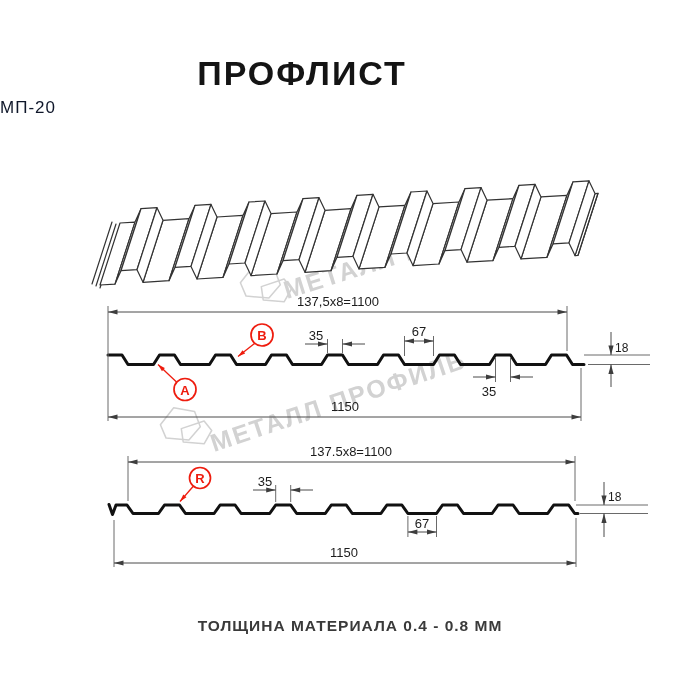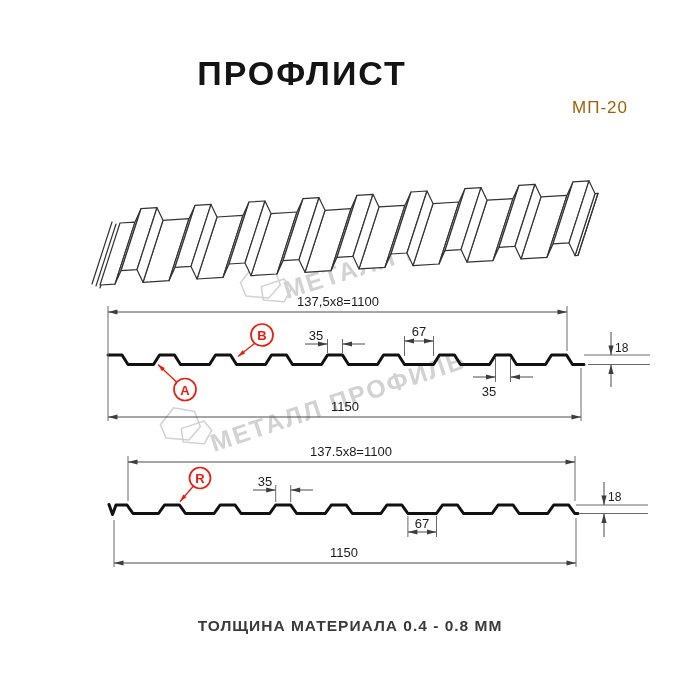--- a/index.html
+++ b/index.html
@@ -1,21 +1,21 @@
 <!DOCTYPE html>
 <html><head>
 <meta charset="utf-8">
 <style>
   html,body{margin:0;padding:0;}
   body{width:700px;height:700px;background:#ffffff;position:relative;overflow:hidden;
        font-family:"Liberation Sans", sans-serif;}
   .page-title{position:absolute;top:54px;left:0;width:604px;text-align:center;
        font-size:34px;font-weight:700;letter-spacing:2px;color:#141414;}
-  .page-subtitle{position:absolute;top:98px;left:0;width:628px;text-align:right;
-       font-size:17px;font-weight:400;letter-spacing:1px;color:#a16207;}
+  .page-subtitle{position:absolute;top:98px;left:0;width:628px;text-align:left;
+       font-size:17px;font-weight:400;letter-spacing:1px;color:#0f172a;}
   .footer-note{position:absolute;top:617px;left:0;width:700px;text-align:center;
        font-size:15.5px;font-weight:600;letter-spacing:1px;color:#3a3a3a;}
   svg{position:absolute;top:0;left:0;}
   .dim-line{stroke:#4a4a4a;stroke-width:1;fill:none;}
   .ext-line{stroke:#6a6a6a;stroke-width:1;fill:none;}
   .dim-text{font-size:13px;fill:#1c1c1c;}
   .dim-text-sm{font-size:12px;fill:#1c1c1c;}
   .profile-path{stroke:#111;stroke-width:3;fill:none;stroke-linejoin:round;stroke-linecap:round;}
   .red-stroke{stroke:var(--red);fill:none;}
   .red-fill{fill:var(--red);}

